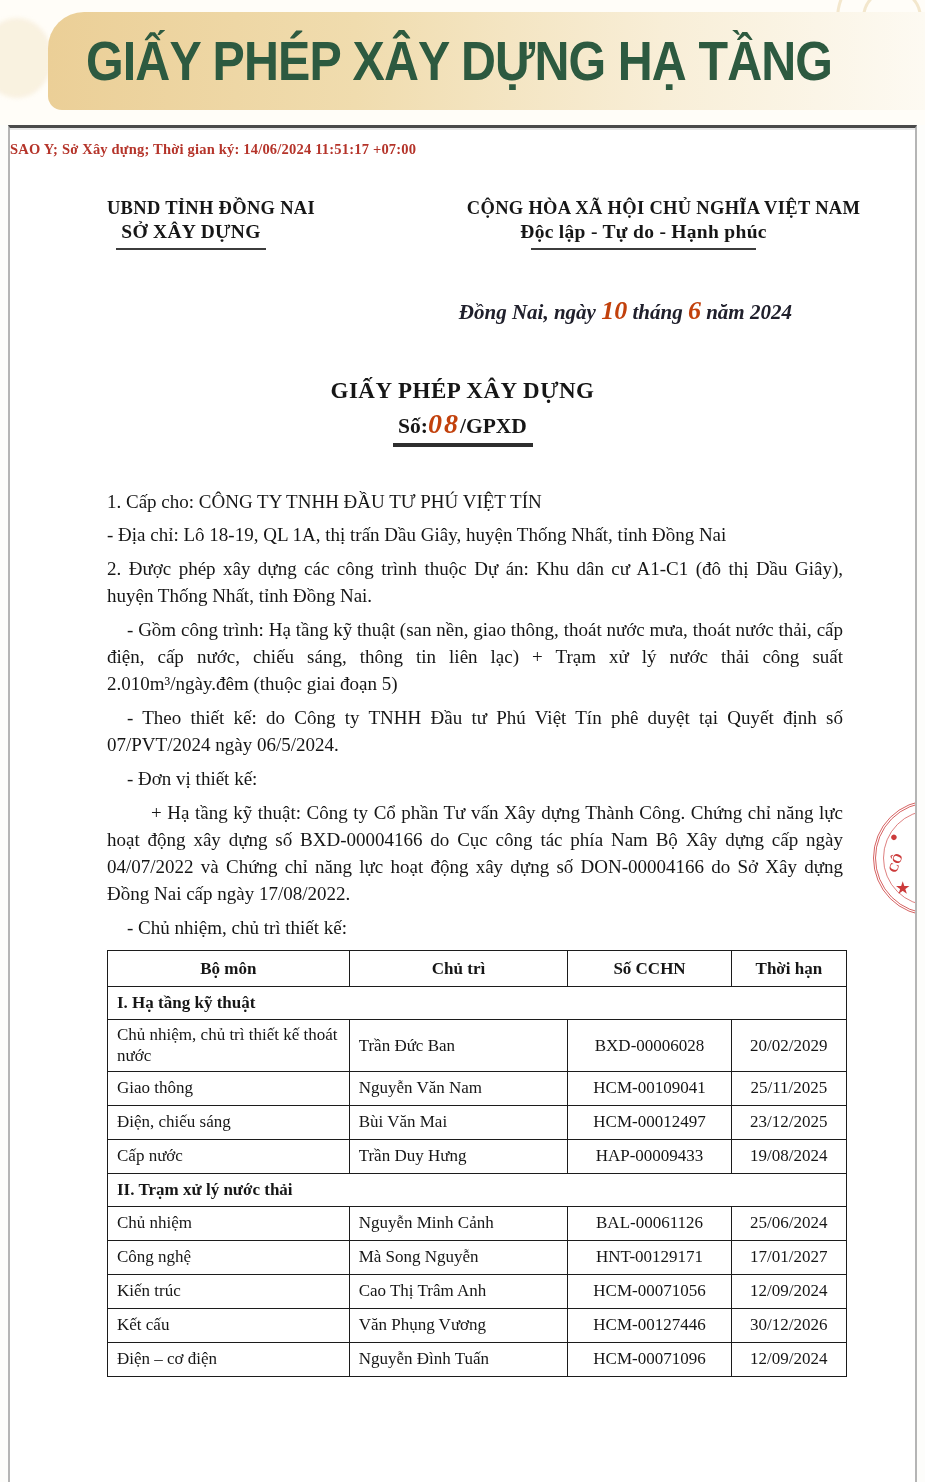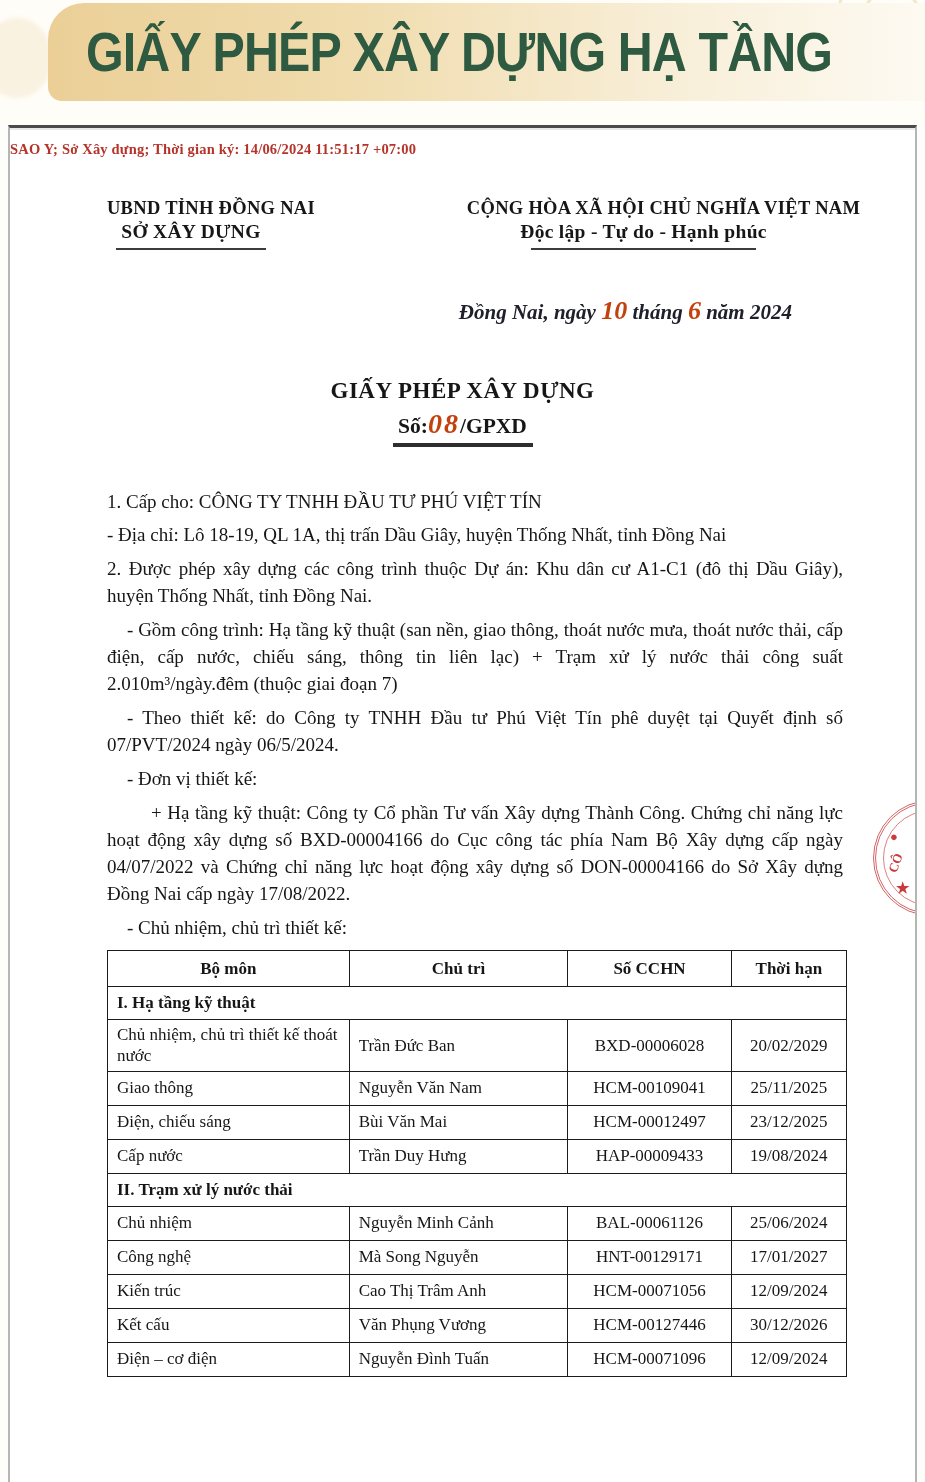--- a/index.html
+++ b/index.html
@@ -7,21 +7,21 @@
   .stage {
     position:relative; width:925px; height:1482px;
     background:#fdfdfb; overflow:hidden;
     font-family:"Liberation Serif", serif; color:#161616;
   }
   
   .banner-zone { position:absolute; left:0; top:0; width:925px; height:125px; background:#fffdf8; }
   .deco-ring { position:absolute; border-radius:50%; border:3px solid rgba(233,214,170,0.55); }
   .deco-blob { position:absolute; border-radius:50%; background:rgba(238,222,180,0.35); filter:blur(2px); }
   .banner {
-    position:absolute; left:48px; top:3px; width:877px; height:98px;
+    position:absolute; left:48px; top:12px; width:877px; height:98px;
     background:linear-gradient(90deg,#ebcf97 0%,#f0dcae 35%,#f8eed7 70%,#fdfaf2 100%);
     border-radius:36px 0 0 14px;
   }
   .banner-title {
     position:absolute; left:38px; top:50%; transform:translateY(-50%) scaleX(0.88);
     transform-origin:left center; white-space:nowrap;
     font-family:"Liberation Sans", sans-serif; font-weight:800;
     font-size:55px; letter-spacing:-1px; color:#2d5a40;
   }
   
@@ -122,21 +122,21 @@
     <div class="gpxd-title">GIẤY PHÉP XÂY DỰNG</div>
     <div class="gpxd-number">
       <span>Số:</span><span class="ink">08</span><span>/GPXD</span>
     </div>
     <div class="num-underline"></div>
 
     <div class="body-text">
       <p class="p-num"><span>1. Cấp cho: </span><span class="bold">CÔNG TY TNHH ĐẦU TƯ PHÚ VIỆT TÍN</span></p>
       <p class="p-dash">- Địa chỉ: Lô 18-19, QL 1A, thị trấn Dầu Giây, huyện Thống Nhất, tỉnh Đồng Nai</p>
       <p class="p-num"><span>2. Được phép xây dựng các công trình thuộc Dự án: </span><span class="bold">Khu dân cư A1-C1 (đô thị Dầu Giây), huyện Thống Nhất, tỉnh Đồng Nai.</span></p>
-      <p class="p-dash-in">- Gồm công trình: Hạ tầng kỹ thuật (san nền, giao thông, thoát nước mưa, thoát nước thải, cấp điện, cấp nước, chiếu sáng, thông tin liên lạc) + Trạm xử lý nước thải công suất 2.010m³/ngày.đêm (thuộc giai đoạn 7)</p>
+      <p class="p-dash-in">- Gồm công trình: Hạ tầng kỹ thuật (san nền, giao thông, thoát nước mưa, thoát nước thải, cấp điện, cấp nước, chiếu sáng, thông tin liên lạc) + Trạm xử lý nước thải công suất 2.010m³/ngày.đêm (thuộc giai đoạn 5)</p>
       <p class="p-dash-in">- Theo thiết kế: do Công ty TNHH Đầu tư Phú Việt Tín phê duyệt tại Quyết định số 07/PVT/2024 ngày 06/5/2024.</p>
       <p class="p-dash-in">- Đơn vị thiết kế:</p>
       <p class="p-plus">+ Hạ tầng kỹ thuật: Công ty Cổ phần Tư vấn Xây dựng Thành Công. Chứng chỉ năng lực hoạt động xây dựng số BXD-00004166 do Cục công tác phía Nam Bộ Xây dựng cấp ngày 04/07/2022 và Chứng chỉ năng lực hoạt động xây dựng số DON-00004166 do Sở Xây dựng Đồng Nai cấp ngày 17/08/2022.</p>
       <p class="p-dash-in">- Chủ nhiệm, chủ trì thiết kế:</p>
     </div>
 
     <table class="sign-table">
       <colgroup>
           <col style="width: 32.7%;">
           <col style="width: 29.6%;">

